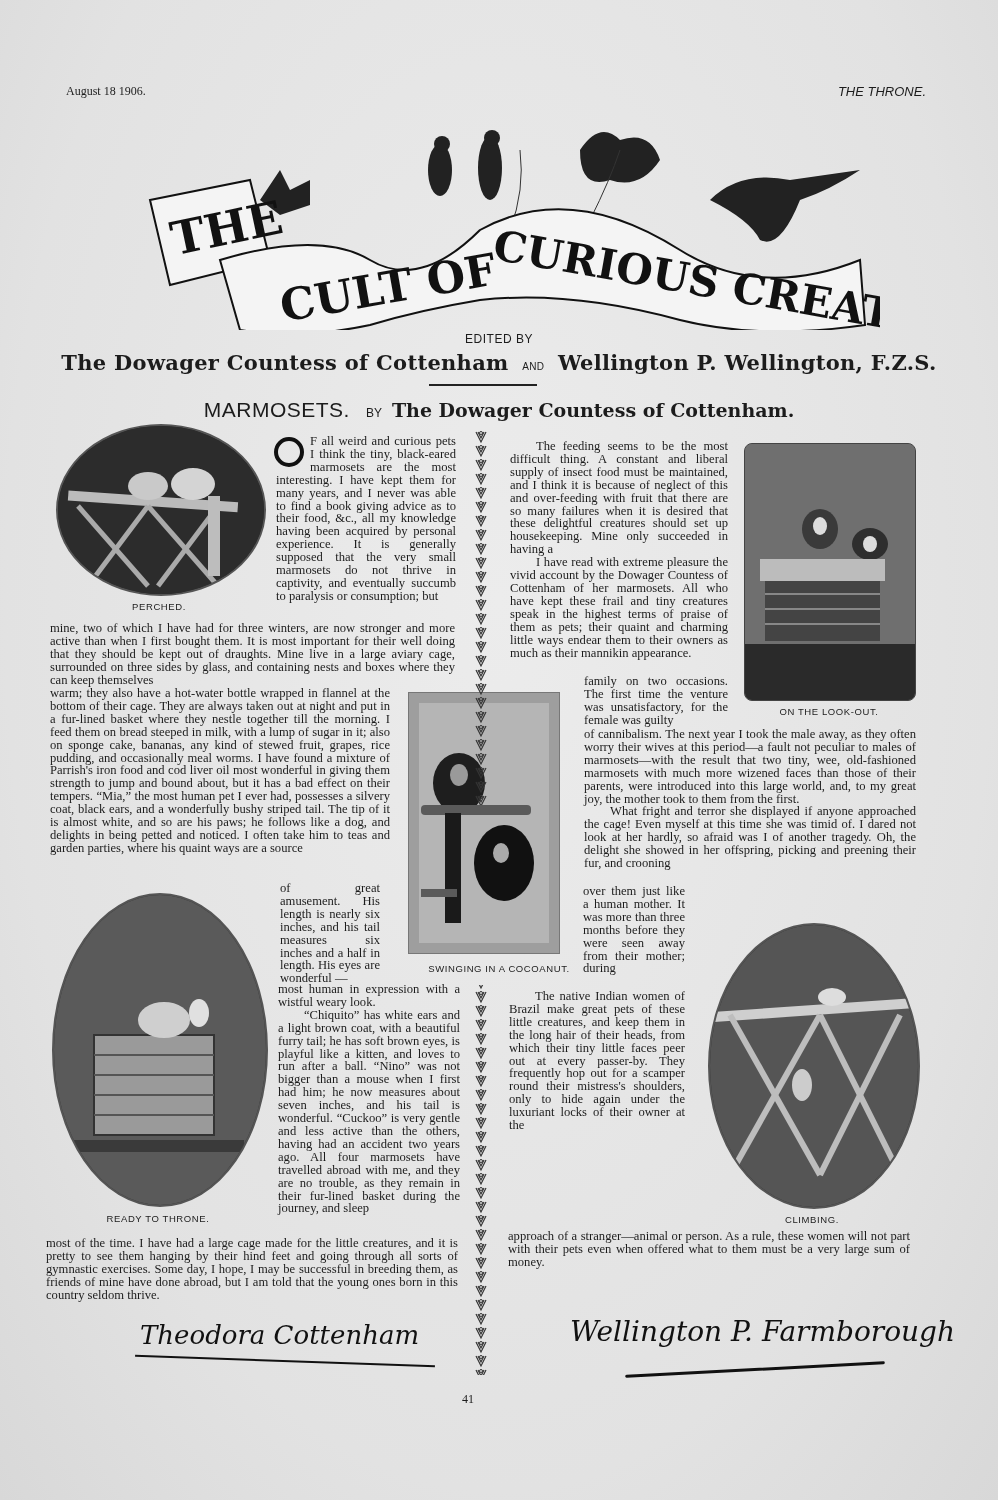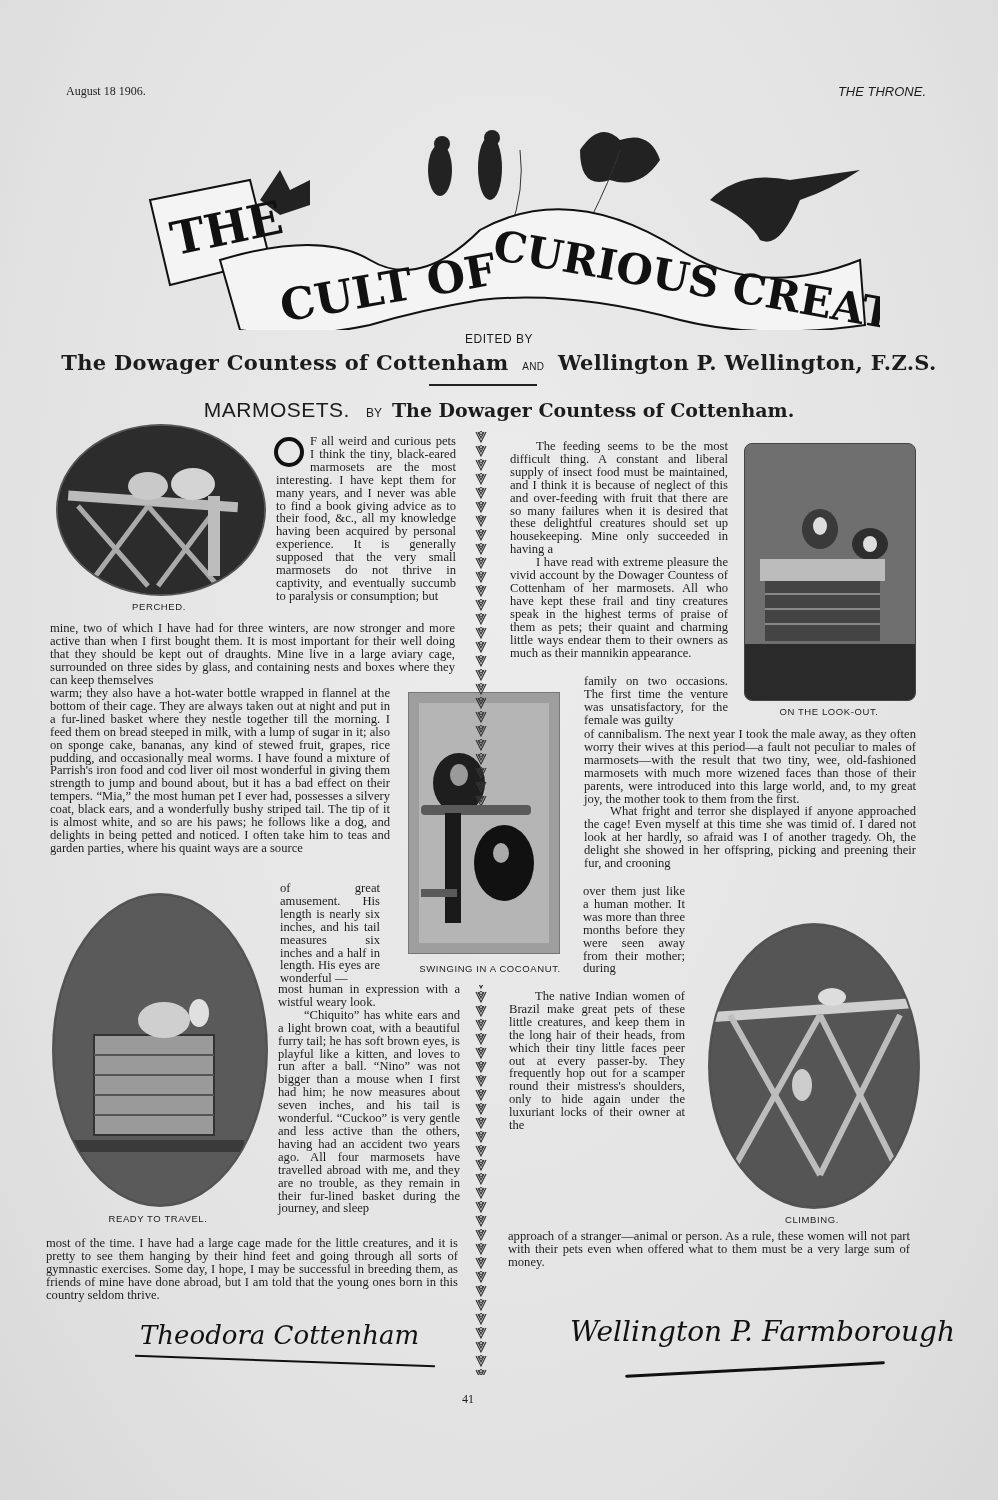--- a/index.html
+++ b/index.html
@@ -140,35 +140,35 @@
         <line x1="40" y1="160" x2="160" y2="160"></line>
         <line x1="40" y1="180" x2="160" y2="180"></line>
         <line x1="40" y1="200" x2="160" y2="200"></line>
         <line x1="40" y1="220" x2="160" y2="220"></line>
       </g>
     <ellipse cx="110" cy="125" rx="26" ry="18" fill="#cfcfcf"></ellipse>
       <ellipse cx="145" cy="118" rx="10" ry="14" fill="#e0e0e0"></ellipse>
     <rect x="20" y="245" width="170" height="12" fill="#3a3a3a"></rect>
   </svg>
 </div>
-<div class="abs caption" style="left:52px;top:1213px;width:212px;">READY TO TRAVEL.</div>
+<div class="abs caption" style="left:52px;top:1213px;width:212px;">READY TO THRONE.</div>
 
 <div class="abs photo" style="left:408px;top:692px;width:150px;height:260px;background:#9e9e9e;border:1px solid #777;">
   <svg viewBox="0 0 150 260">
     <rect x="10" y="10" width="130" height="240" fill="#b5b5b5"></rect>
     <ellipse cx="50" cy="90" rx="26" ry="30" fill="#1e1e1e"></ellipse>
     <ellipse cx="50" cy="82" rx="9" ry="11" fill="#9a9a9a"></ellipse>
     <rect x="12" y="112" width="110" height="10" rx="4" fill="#5a5a5a"></rect>
     <rect x="36" y="120" width="16" height="110" fill="#1a1a1a"></rect>
     <ellipse cx="95" cy="170" rx="30" ry="38" fill="#111"></ellipse>
     <ellipse cx="92" cy="160" rx="8" ry="10" fill="#aaa"></ellipse>
     <rect x="12" y="196" width="36" height="8" fill="#5a5a5a"></rect>
   </svg>
 </div>
-<div class="abs caption" style="left:403px;top:963px;width:174px;">SWINGING IN A COCOANUT.</div>
+<div class="abs caption" style="left:412px;top:963px;width:174px;">SWINGING IN A COCOANUT.</div>
 
 <div class="abs divider">
   <svg viewBox="0 0 14 945">
     <defs>
       <pattern id="chev" width="14" height="14" patternUnits="userSpaceOnUse">
         <path d="M2 2 L7 12 L12 2 M4 2 L7 8 L10 2" fill="none" stroke="#333" stroke-width="1.2"></path>
         <circle cx="7" cy="3" r="1.5" fill="none" stroke="#333" stroke-width="1"></circle>
       </pattern>
     </defs>
     <rect x="0" y="0" width="14" height="375" fill="url(#chev)"></rect>

